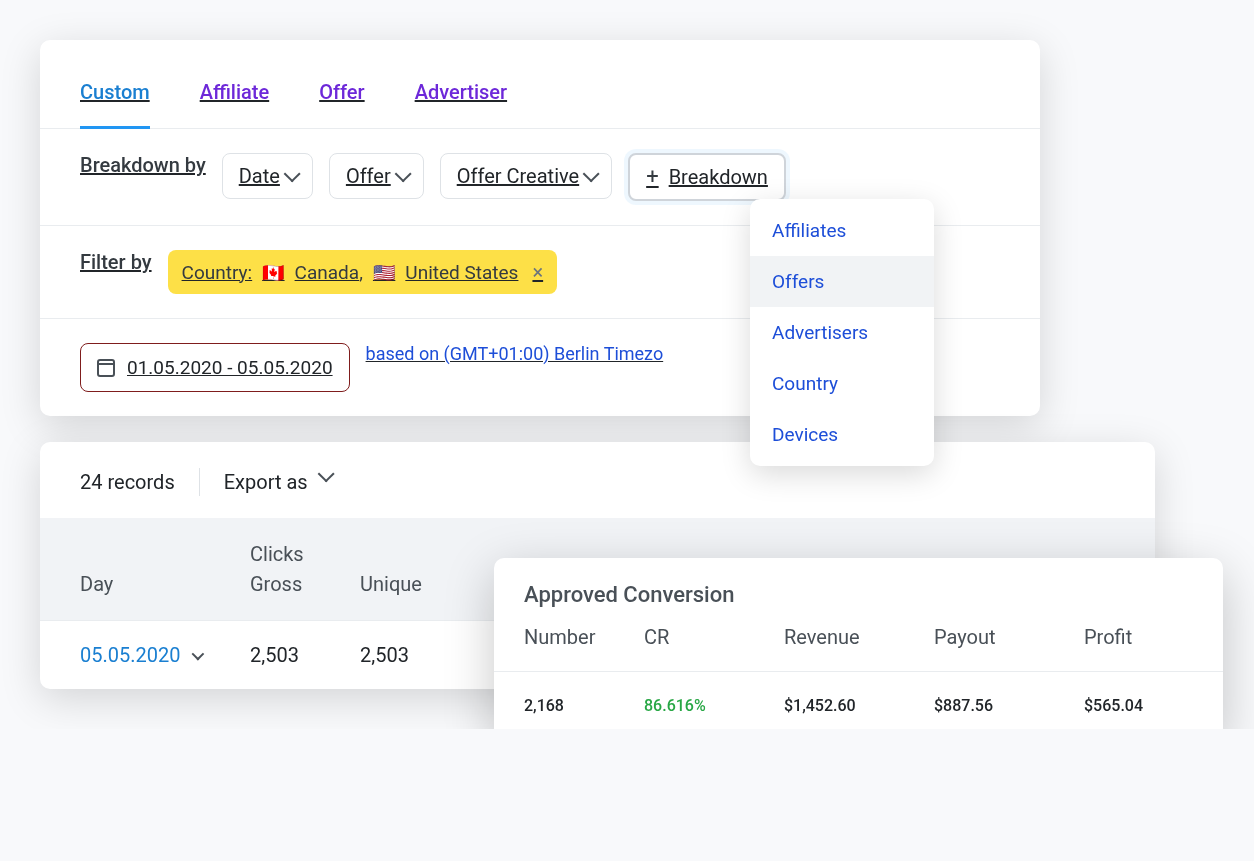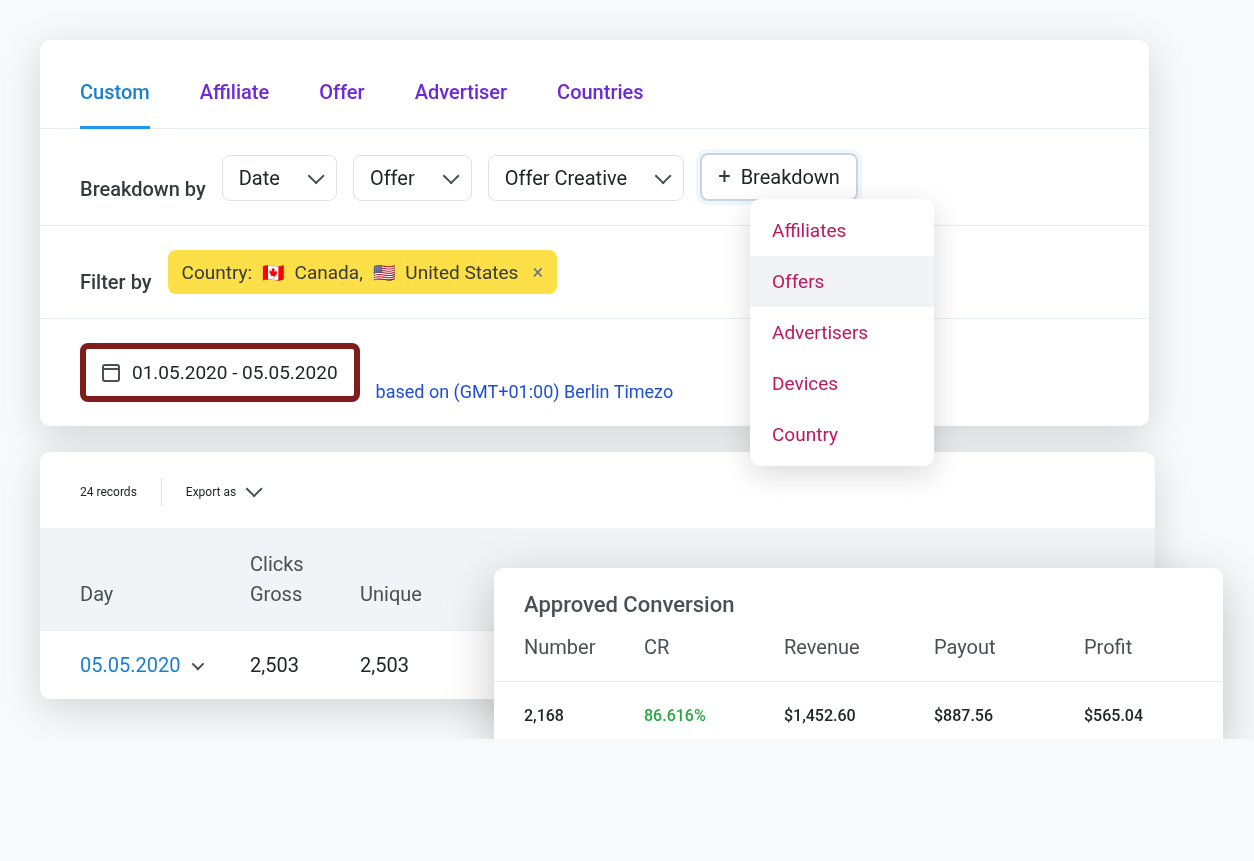--- a/index.html
+++ b/index.html
@@ -8,22 +8,23 @@
       background: #f8f9fb;
       padding: 40px;
       position: relative;
       color: #212529;
     }
     .main-card {
       background: #fff;
       border-radius: 10px;
       box-shadow: 0 10px 40px rgba(0,0,0,0.15);
       padding: 30px 0 0;
-      width: 1109px;
-      position: relative;
+      width: 1000px;
+      position: relative;
+      text-decoration: underline;
     }
     
     .tabs {
       display: flex;
       gap: 0;
       border-bottom: 1px solid #e9ecef;
       padding: 0 40px;
     }
     .tab {
       padding: 10px 0 24px;
@@ -40,36 +41,36 @@
     .tab.active::after {
       content: '';
       position: absolute;
       left: 0; right: 0; bottom: -1px;
       height: 3px;
       background: #2196f3;
     }
     
     .section-row {
       display: flex;
-      align-items: flex-end;
+      align-items: flex-start;
       padding: 24px 40px;
       border-bottom: 1px solid #e9ecef;
       gap: 16px;
       font-size: 20px;
       position: relative;
     }
     .section-row:last-of-type { border-bottom: none; }
     .label {
       color: #343a40;
       font-weight: 500;
     }
     .select-box {
       display: inline-flex;
       align-items: center;
-      gap: 28px;
+      gap: 4px;
       border: 1px solid #dee2e6;
       border-radius: 8px;
       padding: 10px 16px;
       font-size: 20px;
       color: #212529;
       cursor: pointer;
       background: #fff;
     }
     .chevron-down {
       width: 12px; height: 12px;
@@ -104,21 +105,21 @@
       width: 184px;
       background: #fff;
       border-radius: 10px;
       box-shadow: 0 8px 30px rgba(0,0,0,0.15);
       z-index: 20;
       padding: 6px 0;
     }
     .menu-item {
       padding: 14px 22px;
       font-size: 19px;
-      color: #be185d;
+      color: #1d4ed8;
       cursor: pointer;
     }
     .menu-item.hover {
       background: #f1f3f5;
     }
     
     .filter-chip {
       display: inline-flex;
       align-items: center;
       gap: 10px;
@@ -133,21 +134,21 @@
       color: #6c757d;
       font-size: 20px;
       cursor: pointer;
       margin-left: 4px;
     }
     
     .date-box {
       display: inline-flex;
       align-items: center;
       gap: 12px;
-      border: 6px solid #7f1d1d;
+      border: 1px solid #7f1d1d;
       border-radius: 8px;
       padding: 12px 16px;
       font-size: 19px;
       color: #212529;
       cursor: pointer;
     }
     .calendar-icon {
       width: 18px; height: 18px;
       border: 2px solid #495057;
       border-radius: 3px;
@@ -170,21 +171,21 @@
       box-shadow: 0 10px 40px rgba(0,0,0,0.15);
       width: 1115px;
       margin-top: 26px;
       position: relative;
     }
     .records-header {
       display: flex;
       align-items: center;
       padding: 26px 40px 22px;
       gap: 24px;
-      font-size: 12px;
+      font-size: 20px;
     }
     .divider {
       width: 1px; height: 28px; background: #dee2e6;
     }
     .export-as {
       display: inline-flex;
       align-items: flex-start;
       gap: 10px;
       color: #212529;
       cursor: pointer;
@@ -264,21 +265,20 @@
 </head>
 <body>
 
 <div class="main-card">
 
   <div class="tabs">
     <div class="tab active">Custom</div>
     <div class="tab">Affiliate</div>
     <div class="tab">Offer</div>
     <div class="tab">Advertiser</div>
-    <div class="tab">Countries</div>
   </div>
 
   <div class="section-row">
     <span class="label">Breakdown by</span>
     <div class="select-box">
       <span>Date</span>
       <span class="chevron-down"></span>
     </div>
     <div class="select-box">
       <span>Offer</span>
@@ -290,22 +290,22 @@
     </div>
     <div class="add-breakdown">
       <span class="plus-icon">+</span>
       <span>Breakdown</span>
     </div>
 
     <div class="dropdown-menu">
       <div class="menu-item">Affiliates</div>
       <div class="menu-item hover">Offers</div>
       <div class="menu-item">Advertisers</div>
+      <div class="menu-item">Country</div>
       <div class="menu-item">Devices</div>
-      <div class="menu-item">Country</div>
     </div>
   </div>
 
   <div class="section-row">
     <span class="label">Filter by</span>
     <div class="filter-chip">
       <span>Country:</span>
       <span class="flag">🇨🇦</span>
       <span><span>Canada</span>,</span>
       <span class="flag">🇺🇸</span>

